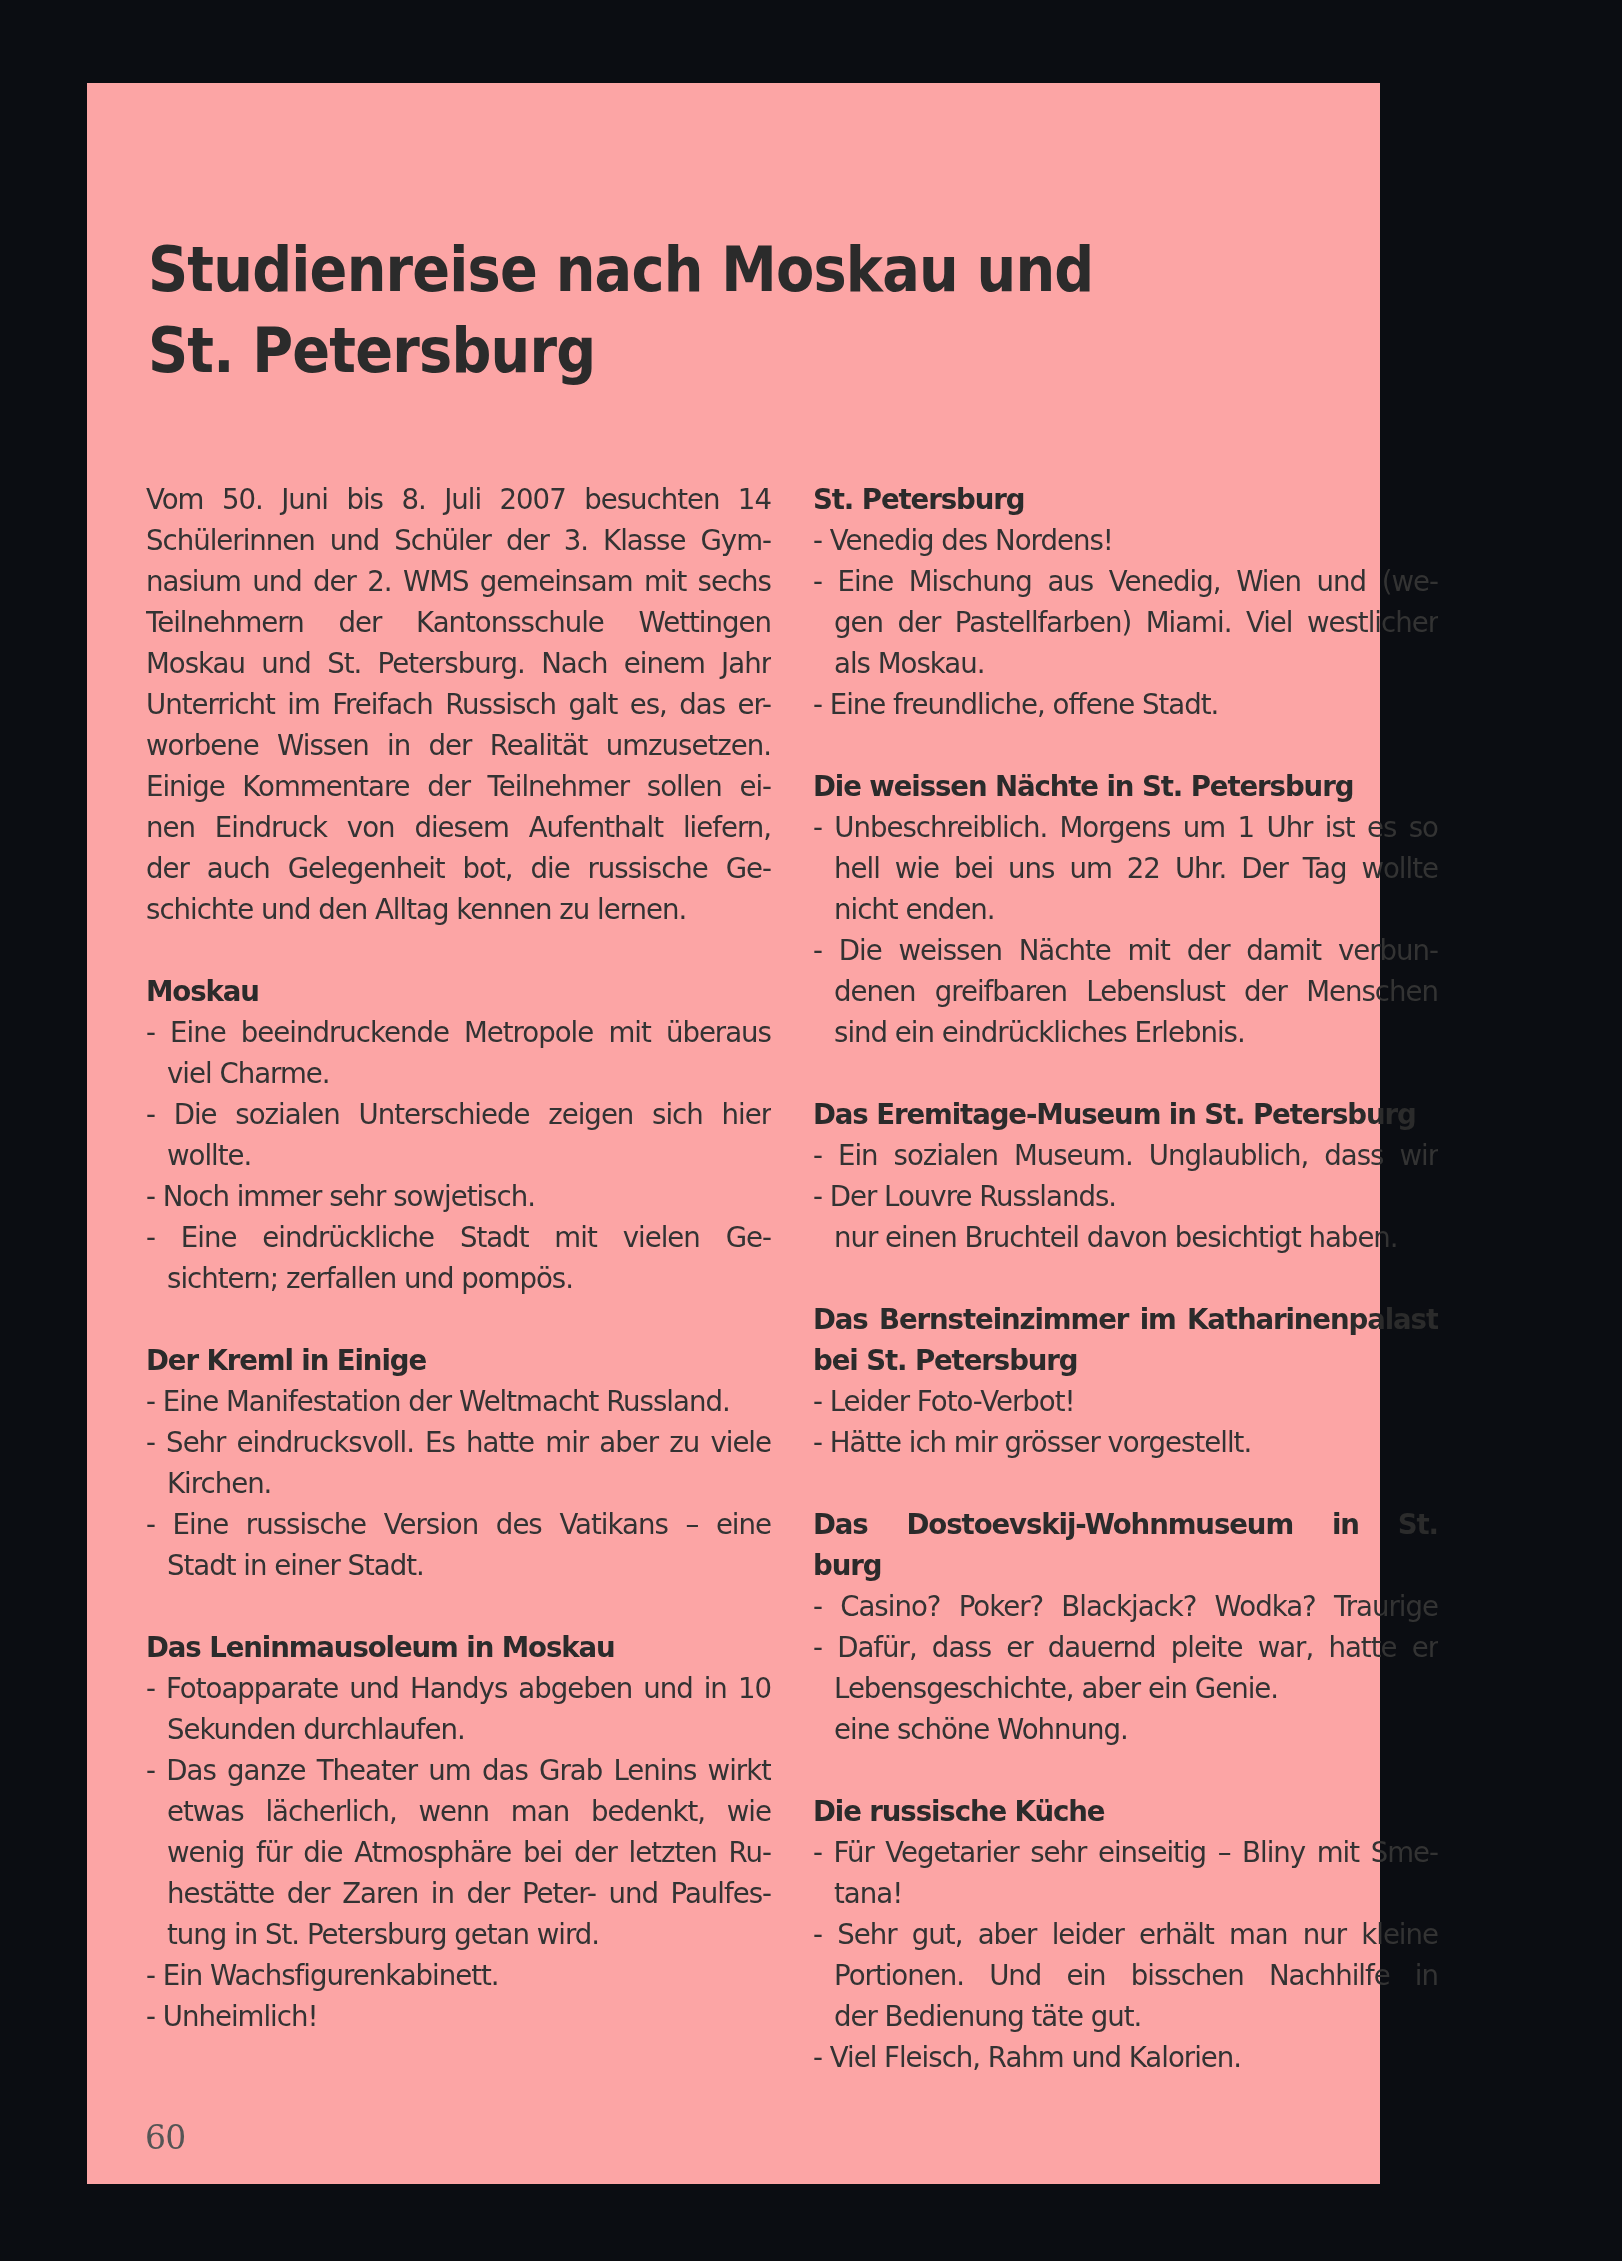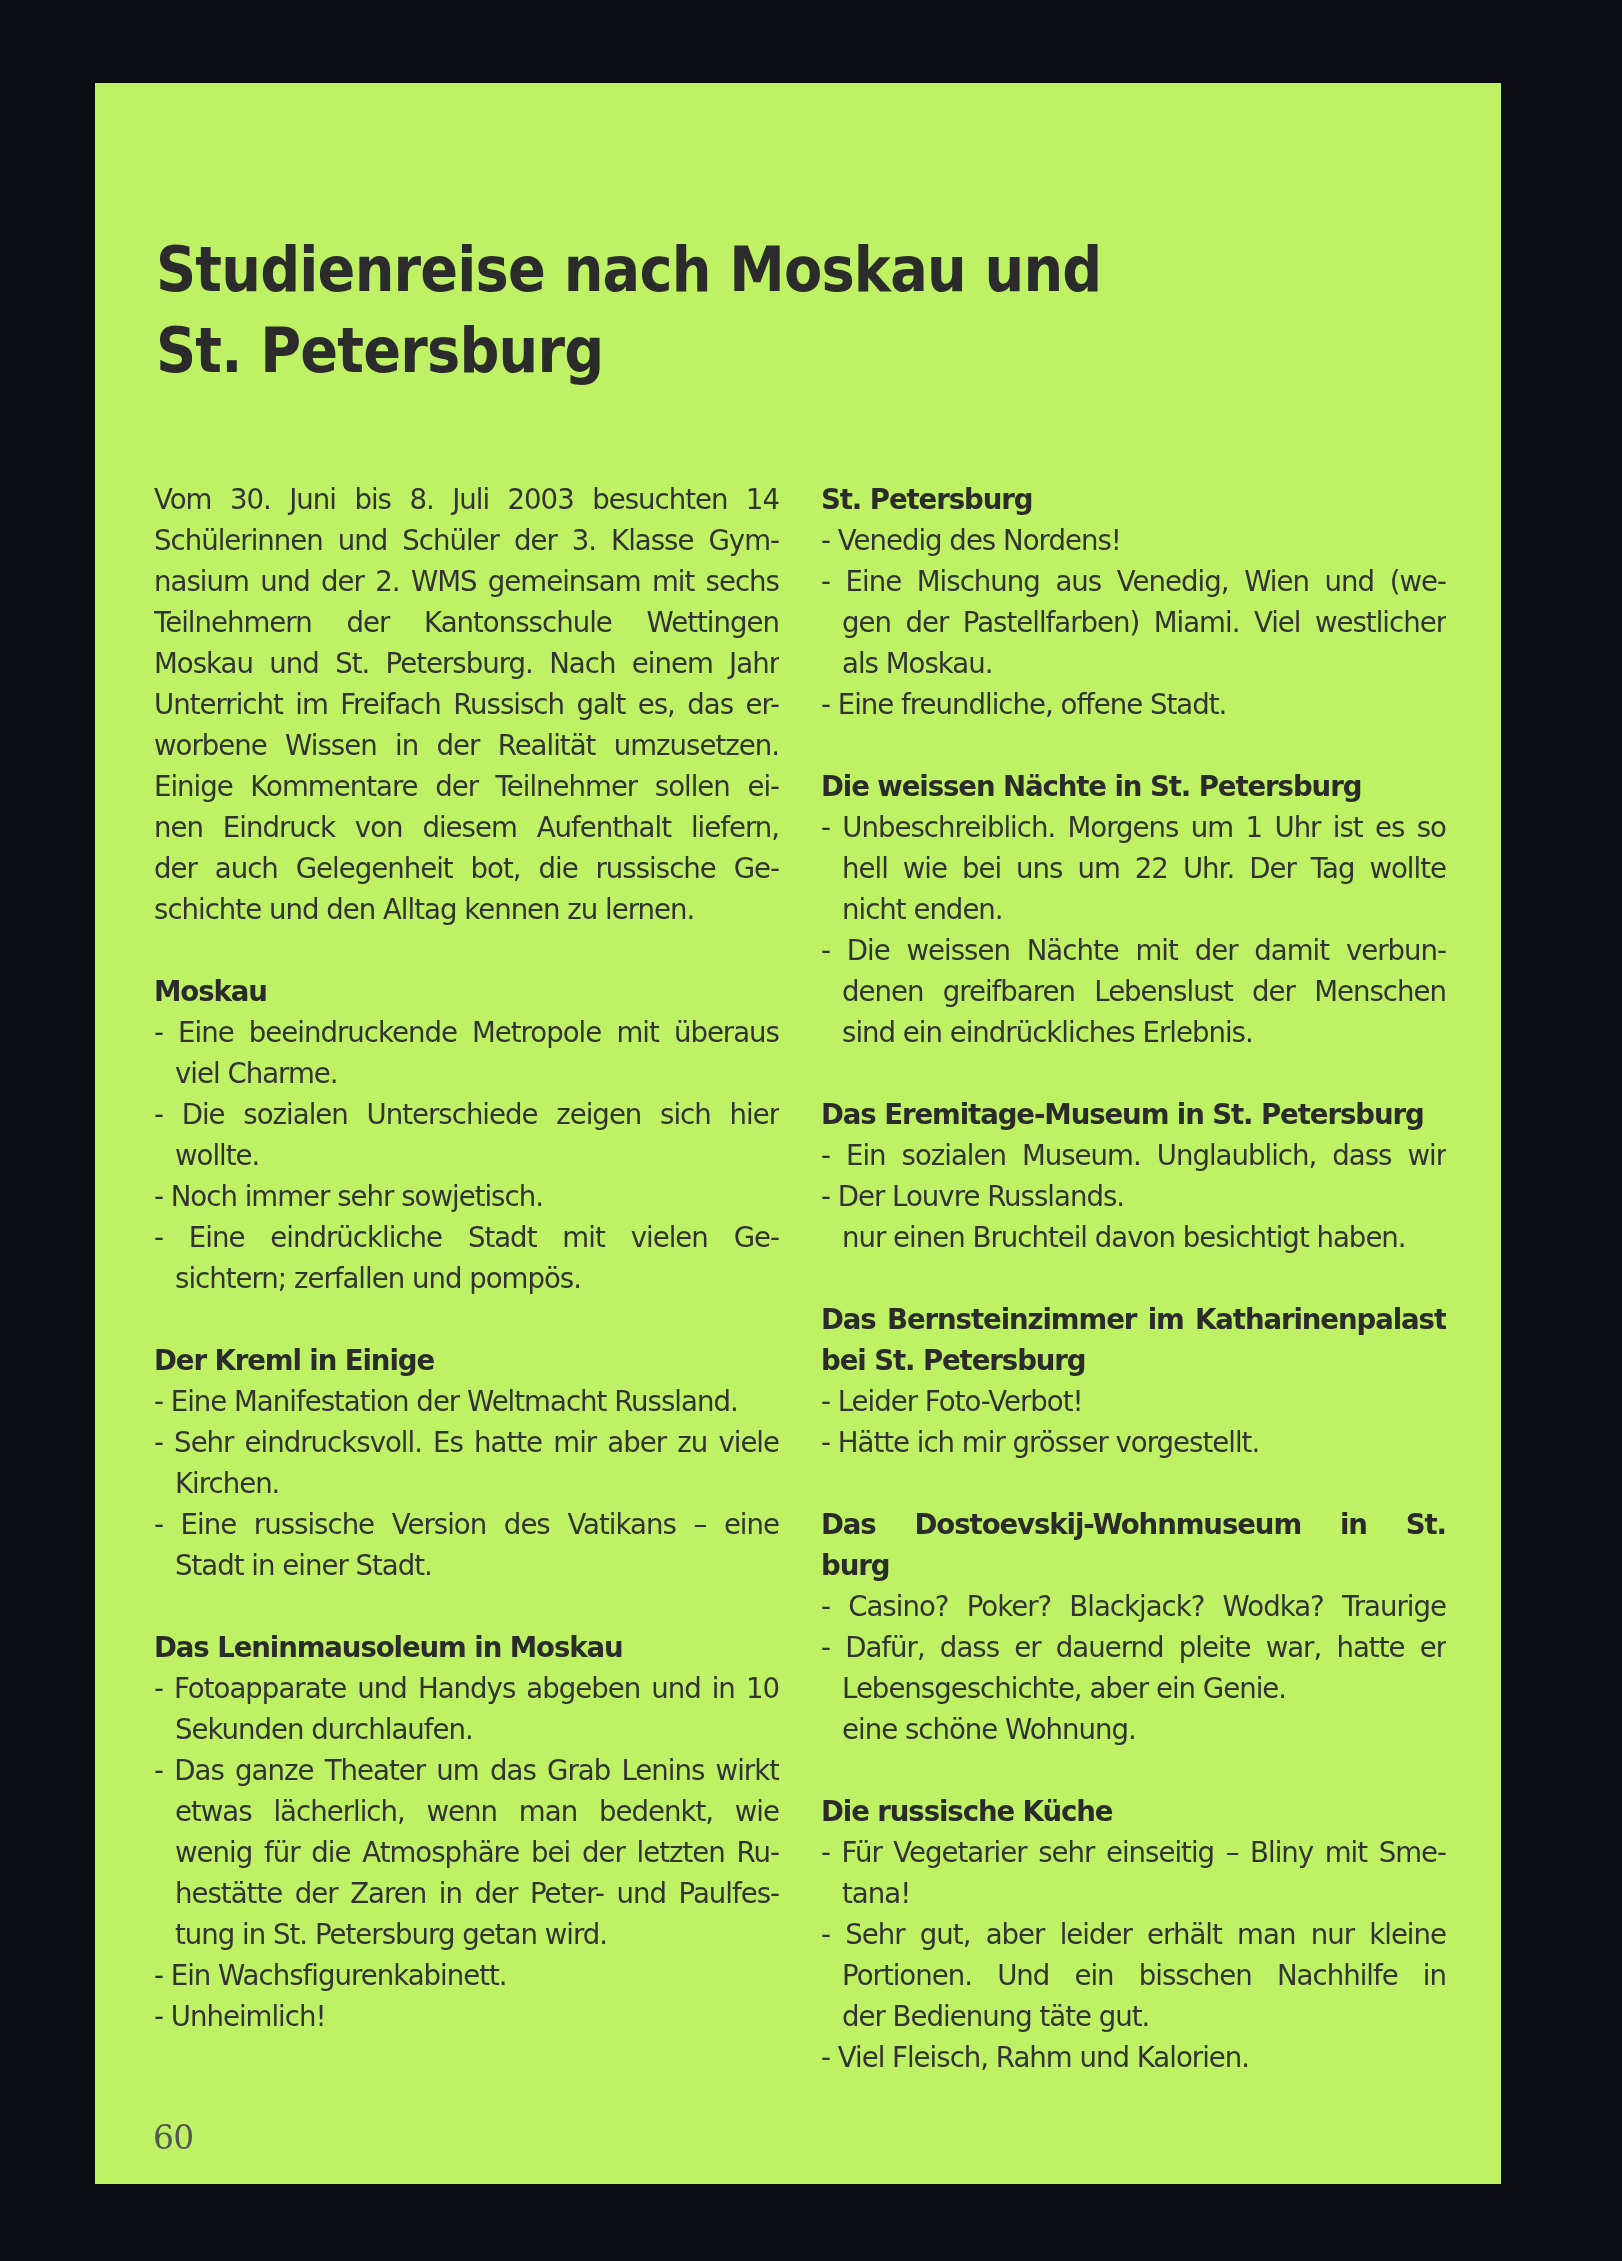--- a/index.html
+++ b/index.html
@@ -5,23 +5,23 @@
   html, body { margin: 0; padding: 0; }
   body {
     width: 1623px; height: 2261px;
     background: #0b0d12;
     position: relative;
     overflow: hidden;
     font-family: "DejaVu Sans", sans-serif;
   }
   .page {
     position: absolute;
-    left: 95px; top: 83px;
-    width: 1406px; height: 2101px;
-    background: #bef264;
+    left: 87px; top: 83px;
+    width: 1293px; height: 2101px;
+    background: #fca5a5;
   }
   .title {
     position: absolute;
     left: 61px; top: 146px;
     margin: 0;
     font-family: "DejaVu Sans Condensed", "DejaVu Sans", sans-serif;
     font-stretch: condensed;
     font-weight: bold;
     font-size: 62px;
     line-height: 81px;
@@ -65,21 +65,21 @@
 
 <div class="page">
 
   <h1 class="title">
     <span>Studienreise nach Moskau und</span>
     <span>St. Petersburg</span>
   </h1>
 
   <div class="col left">
     <div>
-      <span class="line justify">Vom 30. Juni bis 8. Juli 2003 besuchten 14</span>
+      <span class="line justify">Vom 50. Juni bis 8. Juli 2007 besuchten 14</span>
       <span class="line justify">Schülerinnen und Schüler der 3. Klasse Gym-</span>
       <span class="line justify">nasium und der 2. WMS gemeinsam mit sechs</span>
       <span class="line justify">Teilnehmern der Kantonsschule Wettingen</span>
       <span class="line justify">Moskau und St. Petersburg. Nach einem Jahr</span>
       <span class="line justify">Unterricht im Freifach Russisch galt es, das er-</span>
       <span class="line justify">worbene Wissen in der Realität umzusetzen.</span>
       <span class="line justify">Einige Kommentare der Teilnehmer sollen ei-</span>
       <span class="line justify">nen Eindruck von diesem Aufenthalt liefern,</span>
       <span class="line justify">der auch Gelegenheit bot, die russische Ge-</span>
       <span class="line">schichte und den Alltag kennen zu lernen.</span>

